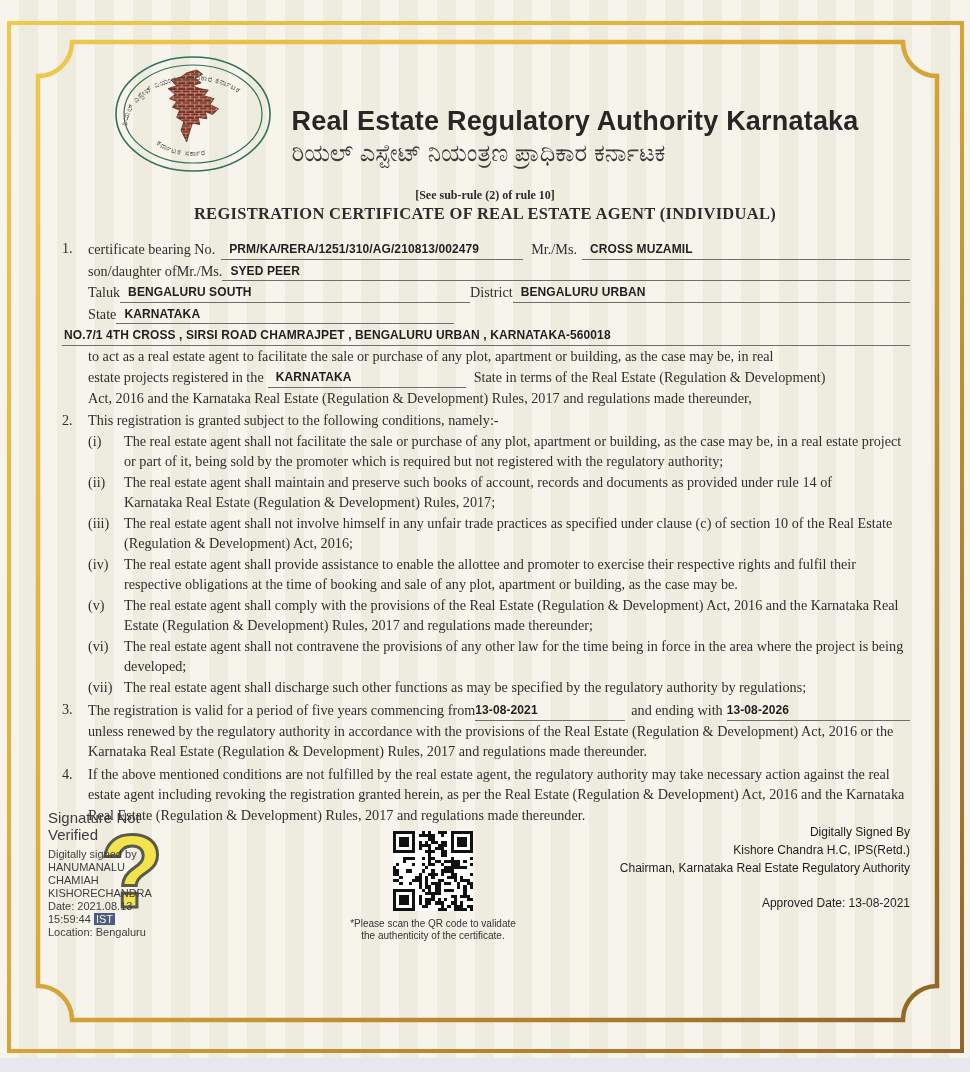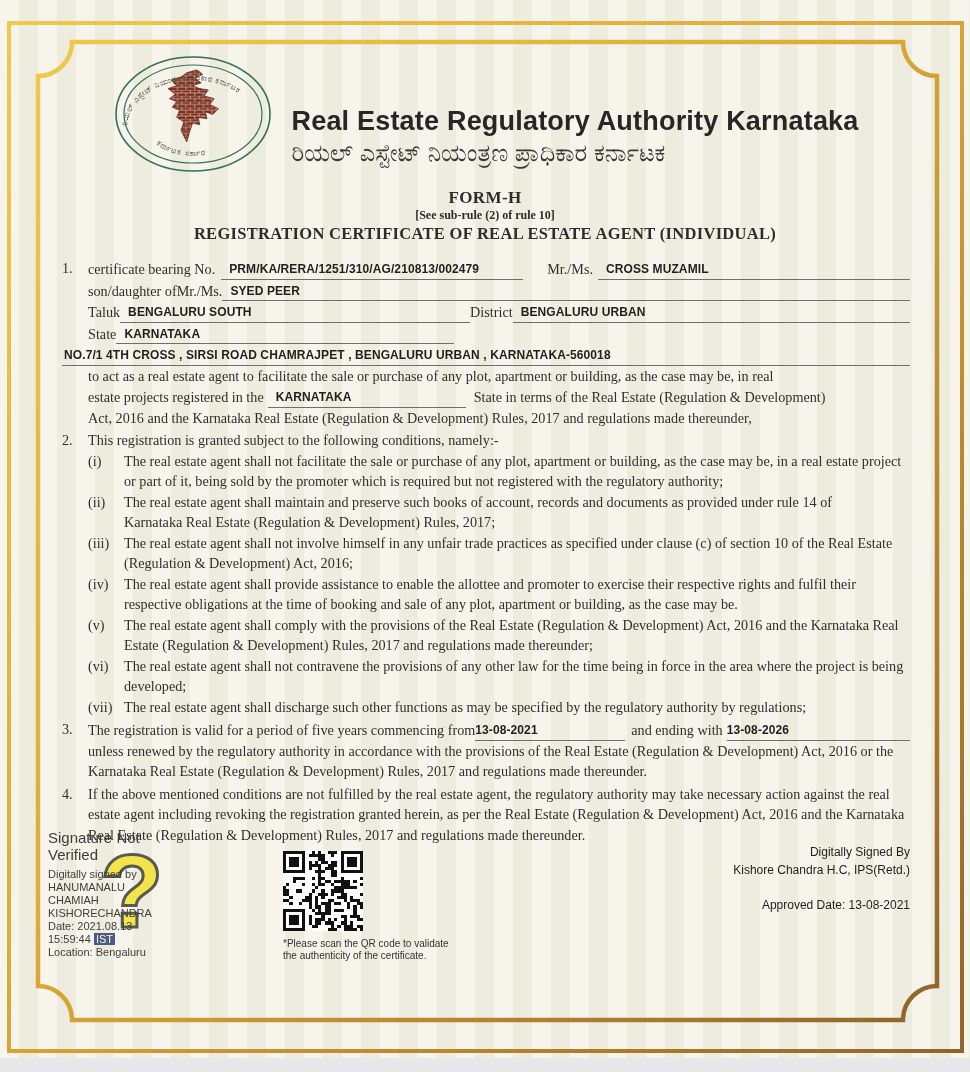--- a/index.html
+++ b/index.html
@@ -46,21 +46,21 @@
   .cond-label{width:36px;flex:0 0 auto;}
   .cond-text{flex:1;min-width:0;}
 
   
   .bottom{display:flex;margin:-16px 60px 0 48px;position:relative;z-index:3;height:150px;}
   .sig-col{width:235px;flex:0 0 auto;position:relative;font-family:"Liberation Sans",sans-serif;color:#3d3d3d;}
   .sig-title{font-size:15px;line-height:17px;position:relative;z-index:2;}
   .sig-lines{font-size:11px;line-height:13px;margin-top:5px;position:relative;z-index:2;}
   .qmark{position:absolute;left:52px;top:12px;z-index:1;font-size:104px;line-height:100px;font-weight:bold;color:#f3e44c;-webkit-text-stroke:3px #5a594e;font-family:"Liberation Sans",sans-serif;}
   .tz-badge{background:#4a5a8a;color:#fffdc0;padding:0 2px;}
-  .qr-col{width:300px;flex:0 0 auto;text-align:left;padding-top:22px;}
+  .qr-col{width:300px;flex:0 0 auto;text-align:center;padding-top:22px;}
   .qr-caption{font-family:"Liberation Sans",sans-serif;font-size:10px;line-height:12px;color:#333;margin-top:3px;}
   .sign-col{flex:1;text-align:right;font-family:"Liberation Sans",sans-serif;font-size:12px;line-height:18px;color:#1e1e1e;padding-top:14px;}
   .approved{margin-top:17px;}
 </style>
 </head>
 <body>
 
 <div class="certificate">
 
   <svg class="frame" width="970" height="1058" viewBox="0 0 970 1058">
@@ -99,34 +99,33 @@
           <textPath href="#arcBot" startOffset="18">ಕರ್ನಾಟಕ ಸರ್ಕಾರ</textPath>
         </text>
       </svg>
       <div>
         <div class="title-en">Real Estate Regulatory Authority Karnataka</div>
         <div class="title-kn">ರಿಯಲ್ ಎಸ್ಟೇಟ್ ನಿಯಂತ್ರಣ ಪ್ರಾಧಿಕಾರ ಕರ್ನಾಟಕ</div>
       </div>
     </div>
 
     <div class="formhead">
-      <div class="form-no">FORM-H</div>
       <div class="sub-rule">[See sub-rule (2) of rule 10]</div>
       <div class="cert-title">REGISTRATION CERTIFICATE OF REAL ESTATE AGENT (INDIVIDUAL)</div>
     </div>
 
     <div class="docbody">
 
       <div class="item">
         <div class="item-num">1.</div>
         <div class="item-body">
           <div class="fline">
             <span class="lbl">certificate bearing No.</span>
             <span class="blank" style="width:302px;margin-left:6px;"><span class="val">PRM/KA/RERA/1251/310/AG/210813/002479</span></span>
-            <span class="lbl" style="margin-left:24px;">Mr./Ms.</span>
+            <span class="lbl" style="margin-left:8px;">Mr./Ms.</span>
             <span class="blank grow" style="margin-left:5px;"><span class="val">CROSS MUZAMIL</span></span>
           </div>
           <div class="fline">
             <span class="lbl">son/daughter ofMr./Ms.</span>
             <span class="blank grow"><span class="val">SYED PEER</span></span>
           </div>
           <div class="fline">
             <span class="lbl">Taluk</span>
             <span class="blank" style="width:350px;"><span class="val">BENGALURU SOUTH</span></span>
             <span class="lbl">District</span>
@@ -428,17 +427,18 @@
             <rect x="2" y="20" width="3" height="3" fill="#111"></rect>
           </svg>
         <div class="qr-caption">
           <div>*Please scan the QR code to validate</div>
           <div>the authenticity of the certificate.</div>
         </div>
       </div>
       <div class="sign-col">
         <div>Digitally Signed By</div>
         <div>Kishore Chandra H.C, IPS(Retd.)</div>
+        <div>Chairman, Karnataka Real Estate Regulatory Authority</div>
         <div class="approved">Approved Date: 13-08-2021</div>
       </div>
     </div>
   </div>
 </div>
 
 </body></html>

